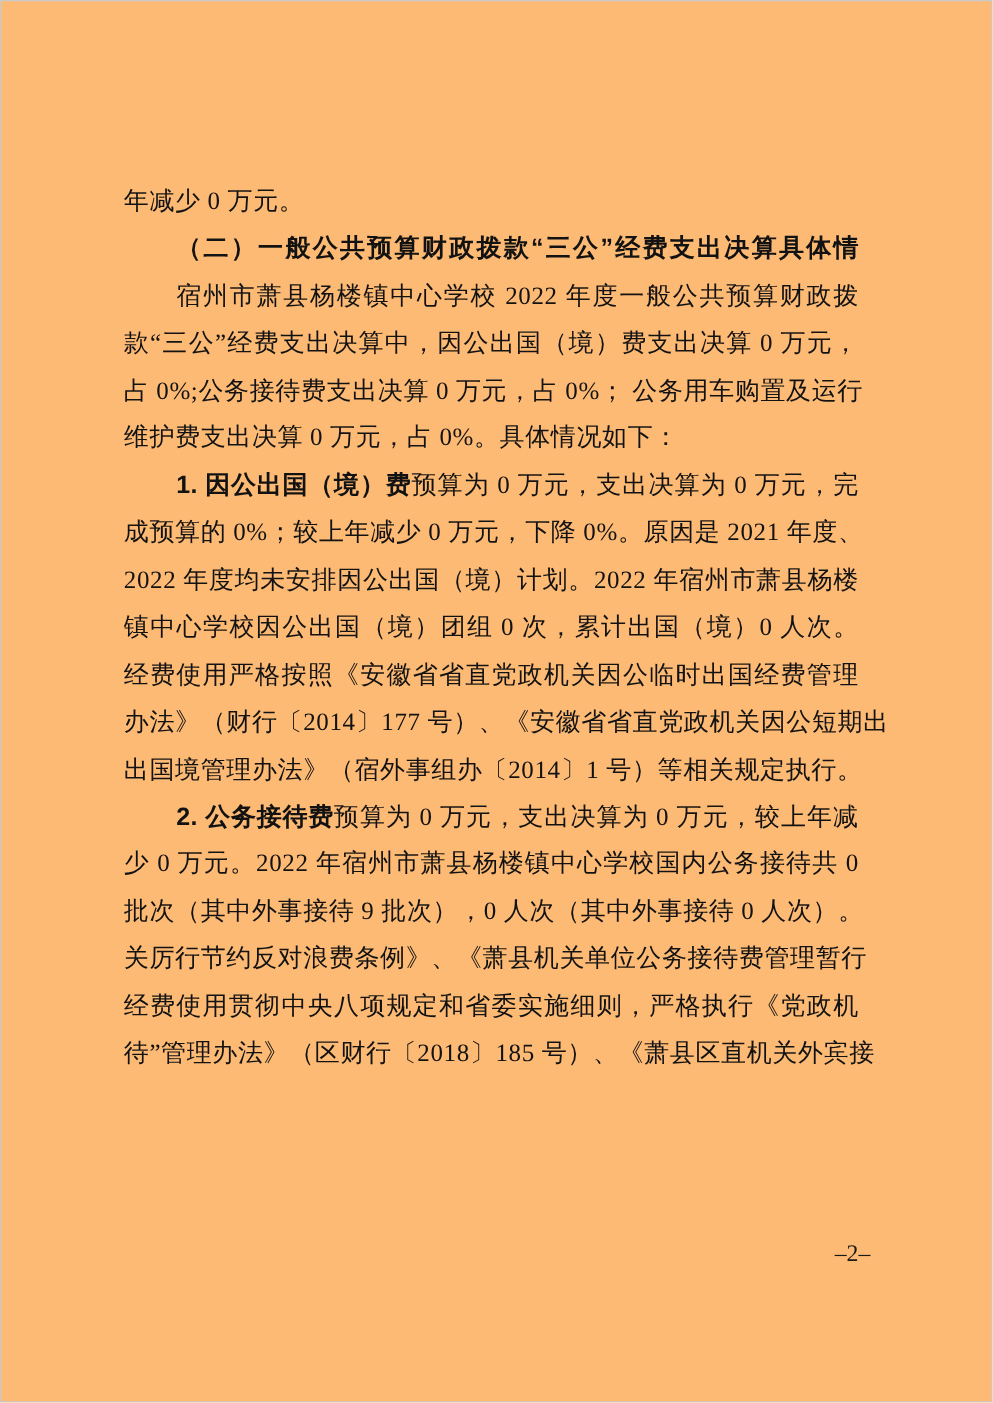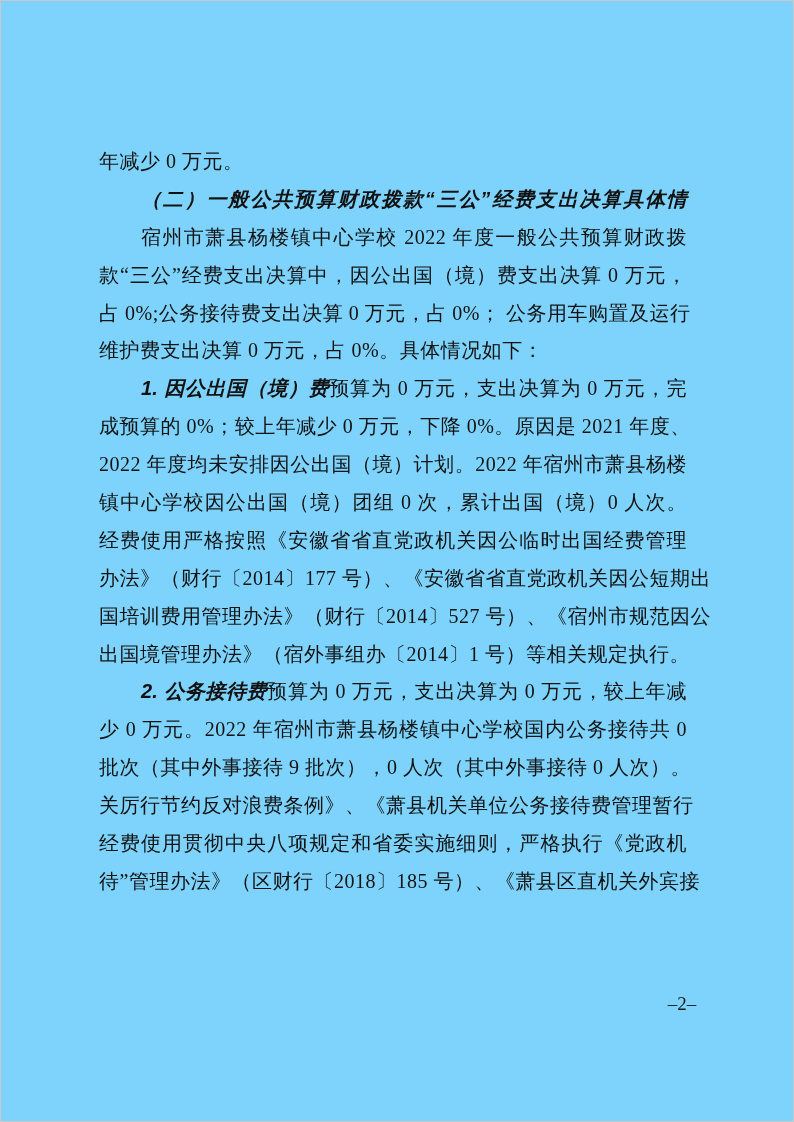--- a/index.html
+++ b/index.html
@@ -5,21 +5,21 @@
   html, body {
     margin: 0;
     padding: 0;
     background: #ffffff;
   }
   .page {
     position: relative;
     width: 794px;
     height: 1122px;
     box-sizing: border-box;
-    background: #7dd3fc;
+    background: #fdba74;
     border: 1px solid #c9c9c9;
     overflow: hidden;
     font-family: "Liberation Serif", "DejaVu Serif", serif;
     color: #121212;
   }
   .doc-body {
     position: absolute;
     top: 142px;
     left: 98px;
     width: 588px;
@@ -36,21 +36,20 @@
   .line.para-end {
     text-align-last: left;
   }
   .line.indent {
     text-indent: 42px;
   }
   .seg.bold {
     font-weight: 700;
     font-family: "Liberation Sans", "DejaVu Sans", sans-serif;
     letter-spacing: 0.2px;
-    font-style: italic;
   }
   .page-num {
     position: absolute;
     top: 991px;
     left: 650px;
     width: 62px;
     text-align: center;
     font-size: 19px;
     line-height: 24px;
     color: #1a1a1a;
@@ -67,21 +66,20 @@
       <div class="line indent"><span class="seg">宿州市萧县杨楼镇中心学校 2022 年度一般公共预算财政拨</span></div>
       <div class="line"><span class="seg">款“三公”经费支出决算中，因公出国（境）费支出决算 0 万元，</span></div>
       <div class="line"><span class="seg">占 0%;公务接待费支出决算 0 万元，占 0%； 公务用车购置及运行</span></div>
       <div class="line para-end"><span class="seg">维护费支出决算 0 万元，占 0%。具体情况如下：</span></div>
       <div class="line indent"><span class="seg bold">1. 因公出国（境）费</span><span class="seg">预算为 0 万元，支出决算为 0 万元，完</span></div>
       <div class="line"><span class="seg">成预算的 0%；较上年减少 0 万元，下降 0%。原因是 2021 年度、</span></div>
       <div class="line"><span class="seg">2022 年度均未安排因公出国（境）计划。2022 年宿州市萧县杨楼</span></div>
       <div class="line"><span class="seg">镇中心学校因公出国（境）团组 0 次，累计出国（境）0 人次。</span></div>
       <div class="line"><span class="seg">经费使用严格按照《安徽省省直党政机关因公临时出国经费管理</span></div>
       <div class="line"><span class="seg">办法》（财行〔2014〕177 号）、《安徽省省直党政机关因公短期出</span></div>
-      <div class="line"><span class="seg">国培训费用管理办法》（财行〔2014〕527 号）、《宿州市规范因公</span></div>
       <div class="line para-end"><span class="seg">出国境管理办法》（宿外事组办〔2014〕1 号）等相关规定执行。</span></div>
       <div class="line indent"><span class="seg bold">2. 公务接待费</span><span class="seg">预算为 0 万元，支出决算为 0 万元，较上年减</span></div>
       <div class="line"><span class="seg">少 0 万元。2022 年宿州市萧县杨楼镇中心学校国内公务接待共 0</span></div>
       <div class="line"><span class="seg">批次（其中外事接待 9 批次），0 人次（其中外事接待 0 人次）。</span></div>
       <div class="line"><span class="seg">关厉行节约反对浪费条例》、《萧县机关单位公务接待费管理暂行</span></div>
       <div class="line"><span class="seg">经费使用贯彻中央八项规定和省委实施细则，严格执行《党政机</span></div>
       <div class="line"><span class="seg">待”管理办法》（区财行〔2018〕185 号）、《萧县区直机关外宾接</span></div>
     </div>
   <div class="page-num">–2–</div>
 </div>

